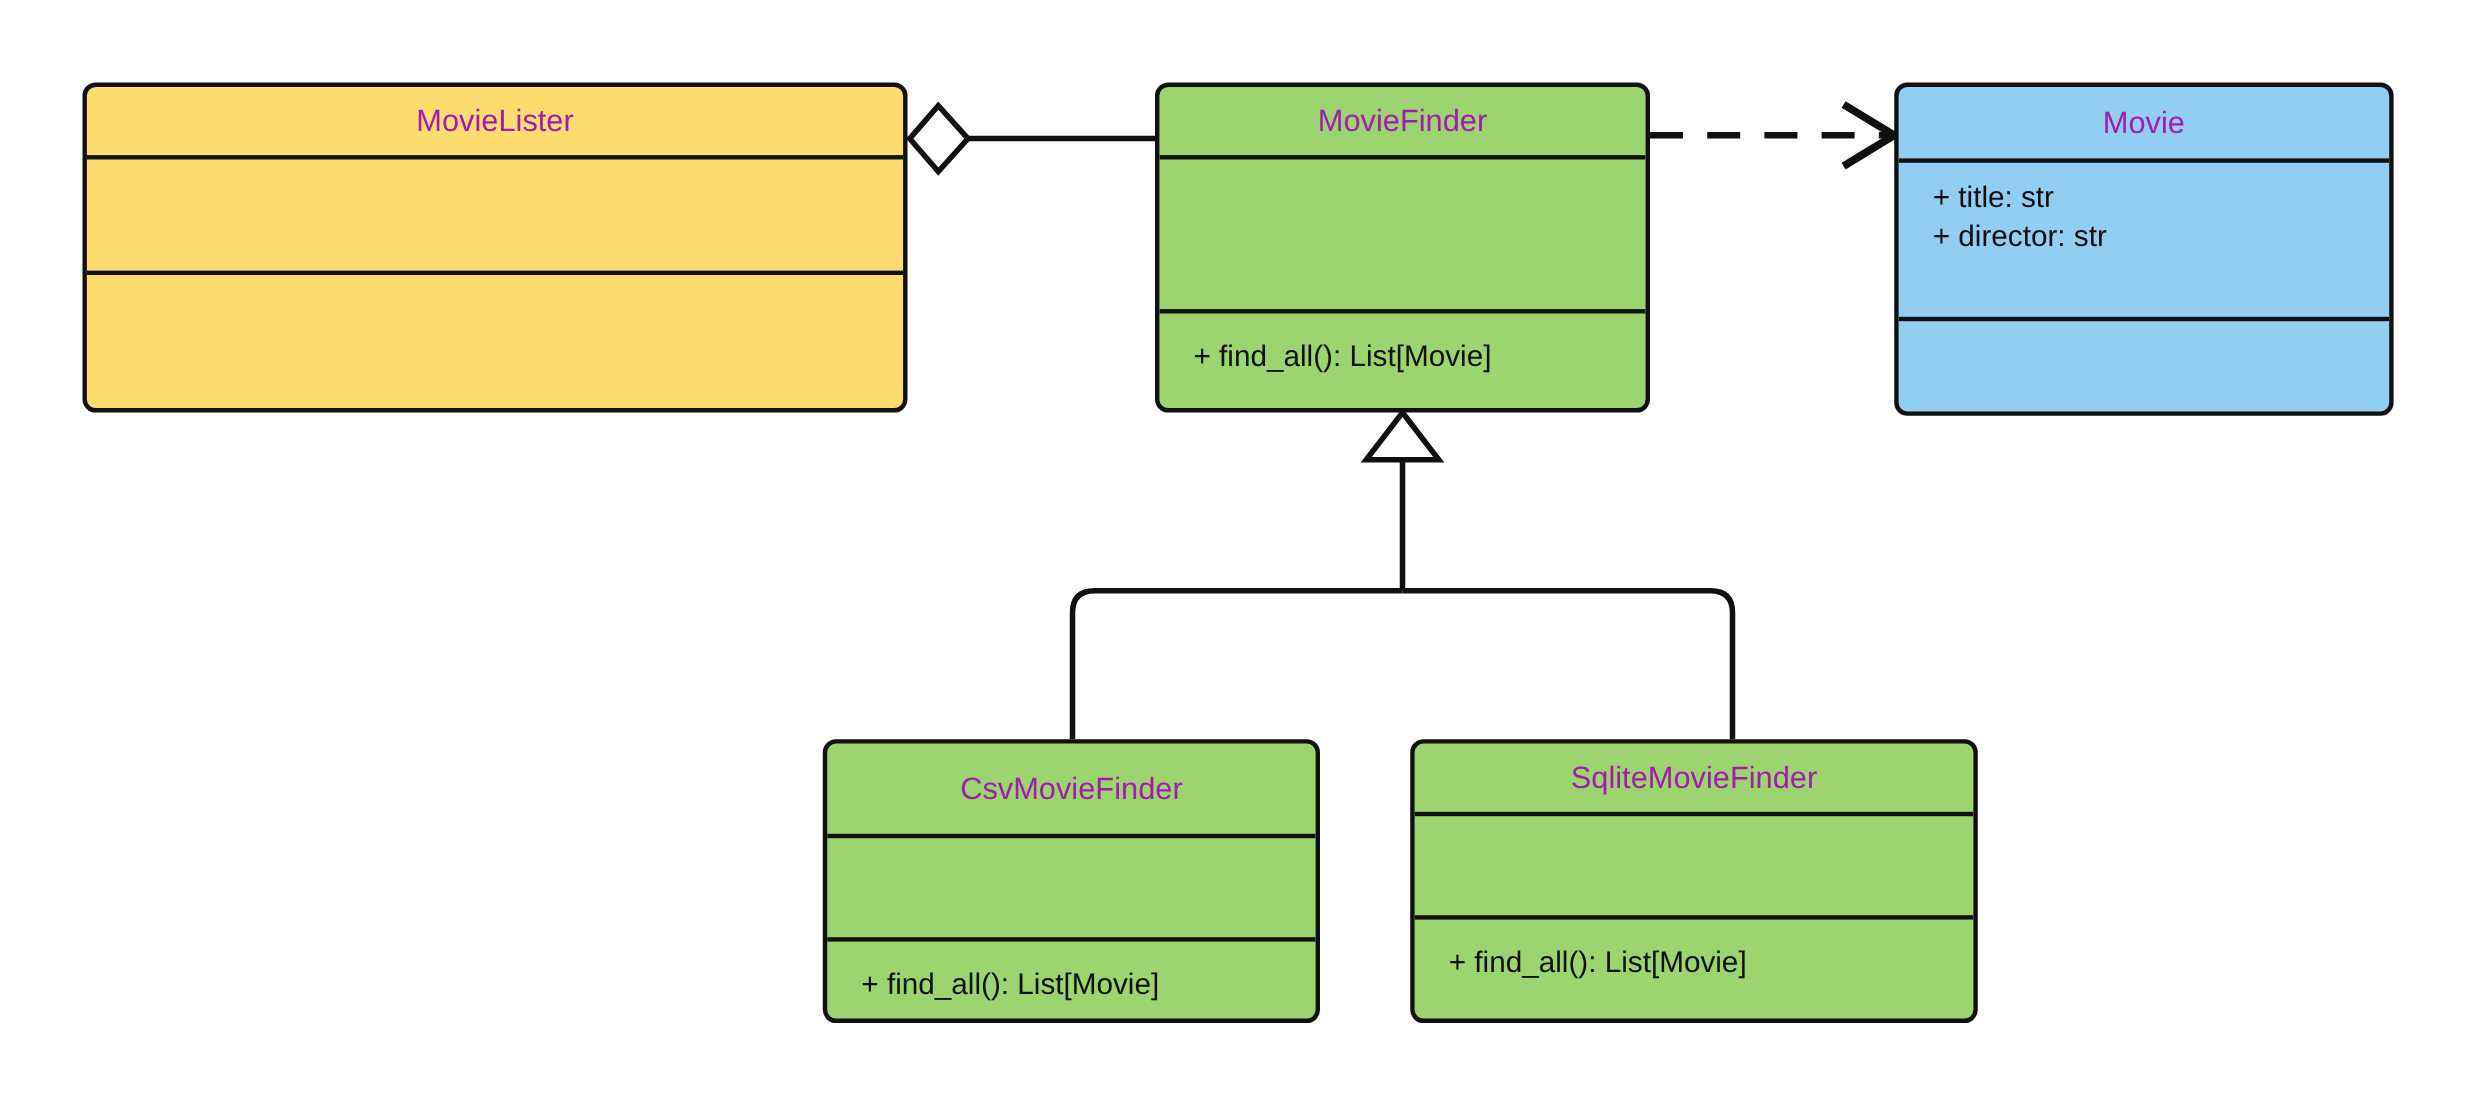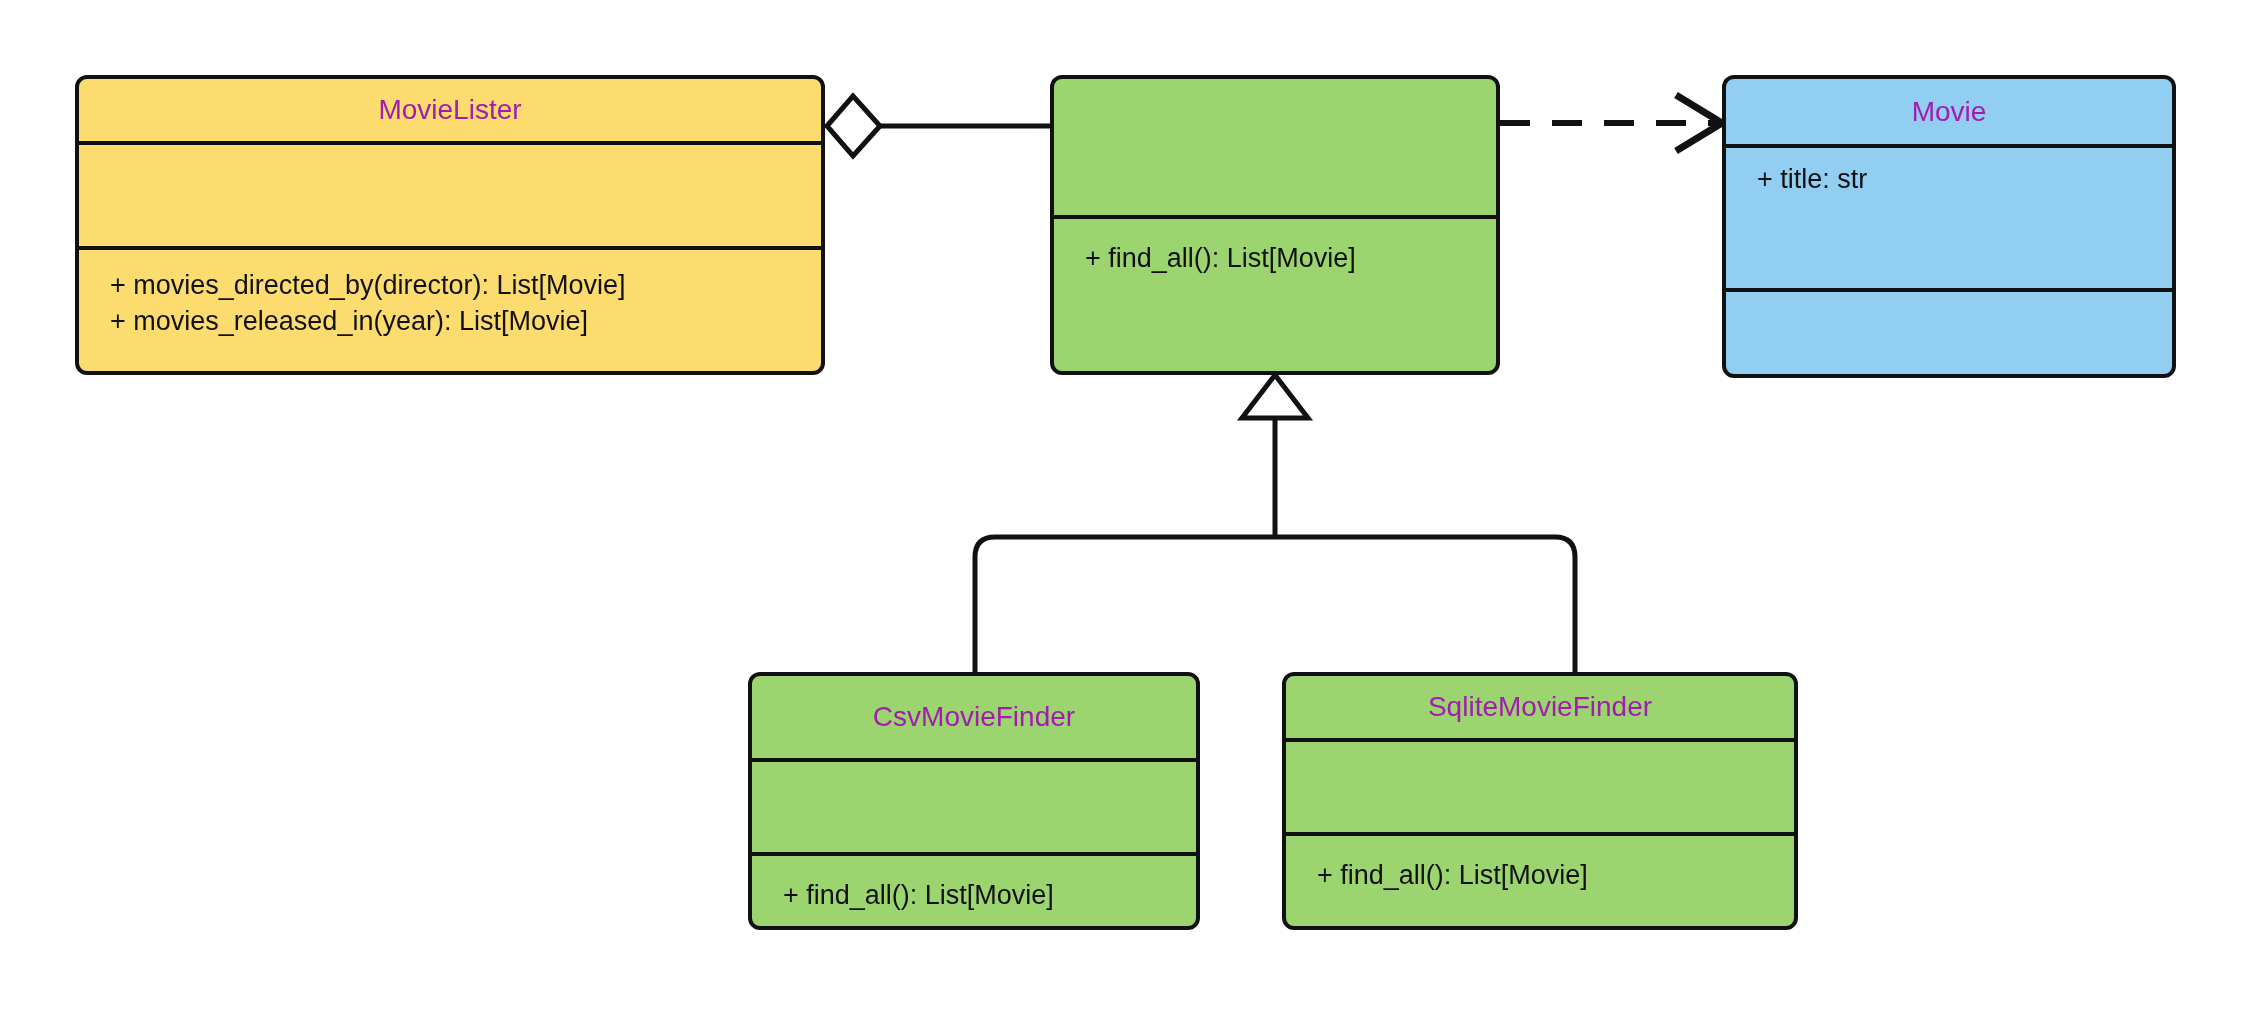--- a/index.html
+++ b/index.html
@@ -161,37 +161,35 @@
 
       <path class="edge-line" d="M1275,537 L1555,537 Q1575,537 1575,557 L1575,672"></path>
 
       <polygon class="marker-hollow" points="1275,375 1308,418 1242,418"></polygon>
     </g>
   </svg>
 
   <div class="uml-class cls-movielister">
     <div class="uml-row uml-name">MovieLister</div>
     <div class="uml-row uml-attrs is-empty"></div>
-    <div class="uml-row uml-ops">
-      <div class="uml-member">+ movies_directed_by(director): List[Movie]</div>
-      <div class="uml-member">+ movies_released_in(year): List[Movie]</div>
-    </div>
   </div>
 
   <div class="uml-class cls-moviefinder">
+    <div class="uml-row uml-name">MovieFinder</div>
     <div class="uml-row uml-attrs is-empty"></div>
     <div class="uml-row uml-ops">
       <div class="uml-member">+ find_all(): List[Movie]</div>
     </div>
   </div>
 
   <div class="uml-class cls-movie">
     <div class="uml-row uml-name">Movie</div>
     <div class="uml-row uml-attrs">
       <div class="uml-member">+ title: str</div>
+      <div class="uml-member">+ director: str</div>
     </div>
     <div class="uml-row uml-ops is-empty"></div>
   </div>
 
   <div class="uml-class cls-csvmoviefinder">
     <div class="uml-row uml-name">CsvMovieFinder</div>
     <div class="uml-row uml-attrs is-empty"></div>
     <div class="uml-row uml-ops">
       <div class="uml-member">+ find_all(): List[Movie]</div>
     </div>

